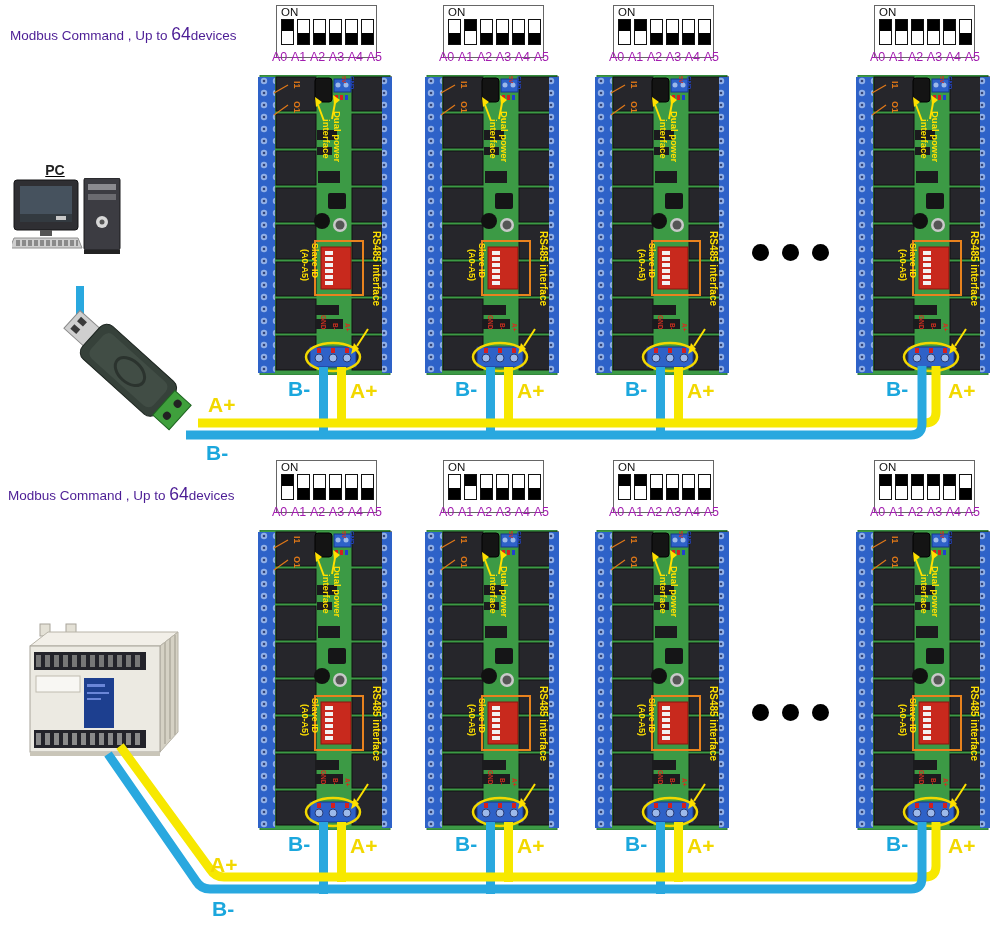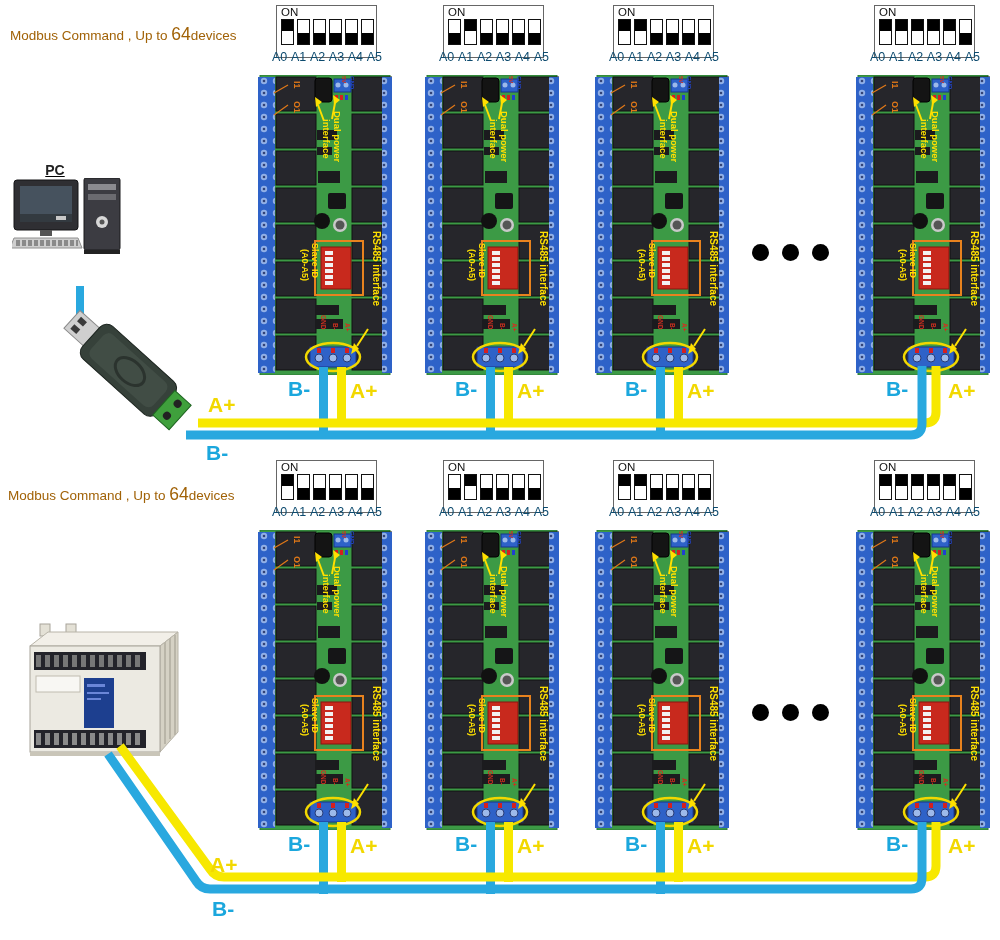--- a/index.html
+++ b/index.html
@@ -1,30 +1,30 @@
 <!DOCTYPE html>
 <html style="--wire_yellow: #f7e800; --wire_blue: #29a8df; --label_yellow: #f2d800; --label_blue: #1ba7dd; --pcb_green: #3c9a45; --relay_black: #26262b; --terminal_blue: #2e62c8; --annotation_yellow: #ffe000; --annotation_orange: #e8821e; --dip_red: #c8291d;"><head>
 <meta charset="utf-8">
 <style>
   html,body{margin:0;padding:0;background:#fff;}
   .canvas{position:relative;width:1000px;height:940px;background:#fff;overflow:hidden;
           font-family:"Liberation Sans",sans-serif;}
-  .caption{position:absolute;font-size:13.5px;color:#a16207;white-space:nowrap;}
+  .caption{position:absolute;font-size:13.5px;color:#4c1d95;white-space:nowrap;}
   .caption .big{font-size:17.5px;}
   .board-wrap{position:absolute;width:140px;height:440px;}
   .dip-box{position:absolute;left:18px;top:0;width:101px;height:53px;border:1.5px solid #666;
            background:#fff;box-sizing:border-box;padding:0 0 0 4px;}
   .dip-on{font-size:11.5px;color:#111;display:block;line-height:12px;}
   .dip-row{display:flex;gap:3.5px;margin-top:1px;}
   .dipsw{width:10.5px;height:24px;border:1.5px solid #111;background:#fff;position:relative;}
   .dipsw.on::after,.dipsw.off::after{content:"";position:absolute;left:0;right:0;height:11px;background:#000;}
   .dipsw.on::after{top:0;}
   .dipsw.off::after{bottom:0;}
   .dip-pins{position:absolute;left:14px;top:45px;width:110px;display:flex;justify-content:space-between;
-            font-size:12.5px;color:#0c4a6e;}
+            font-size:12.5px;color:#a21caf;}
   .b-label{position:absolute;left:30px;top:372px;font-size:21px;font-weight:bold;
            color:var(--label_blue,#1ba7dd);}
   .a-label{position:absolute;left:92px;top:374px;font-size:21px;font-weight:bold;
            color:var(--label_yellow,#f2d800);}
   .stub{position:absolute;width:9px;}
   .stub.blue{left:61px;top:362px;height:72px;background:var(--wire_blue,#29a8df);}
   .stub.yellow{left:79px;top:362px;height:60px;background:var(--wire_yellow,#f7e800);}
   .dots{position:absolute;display:flex;gap:13px;}
   .dots span{width:17px;height:17px;border-radius:50%;background:#000;}
   .bus-svg{position:absolute;left:0;top:0;pointer-events:none;}

